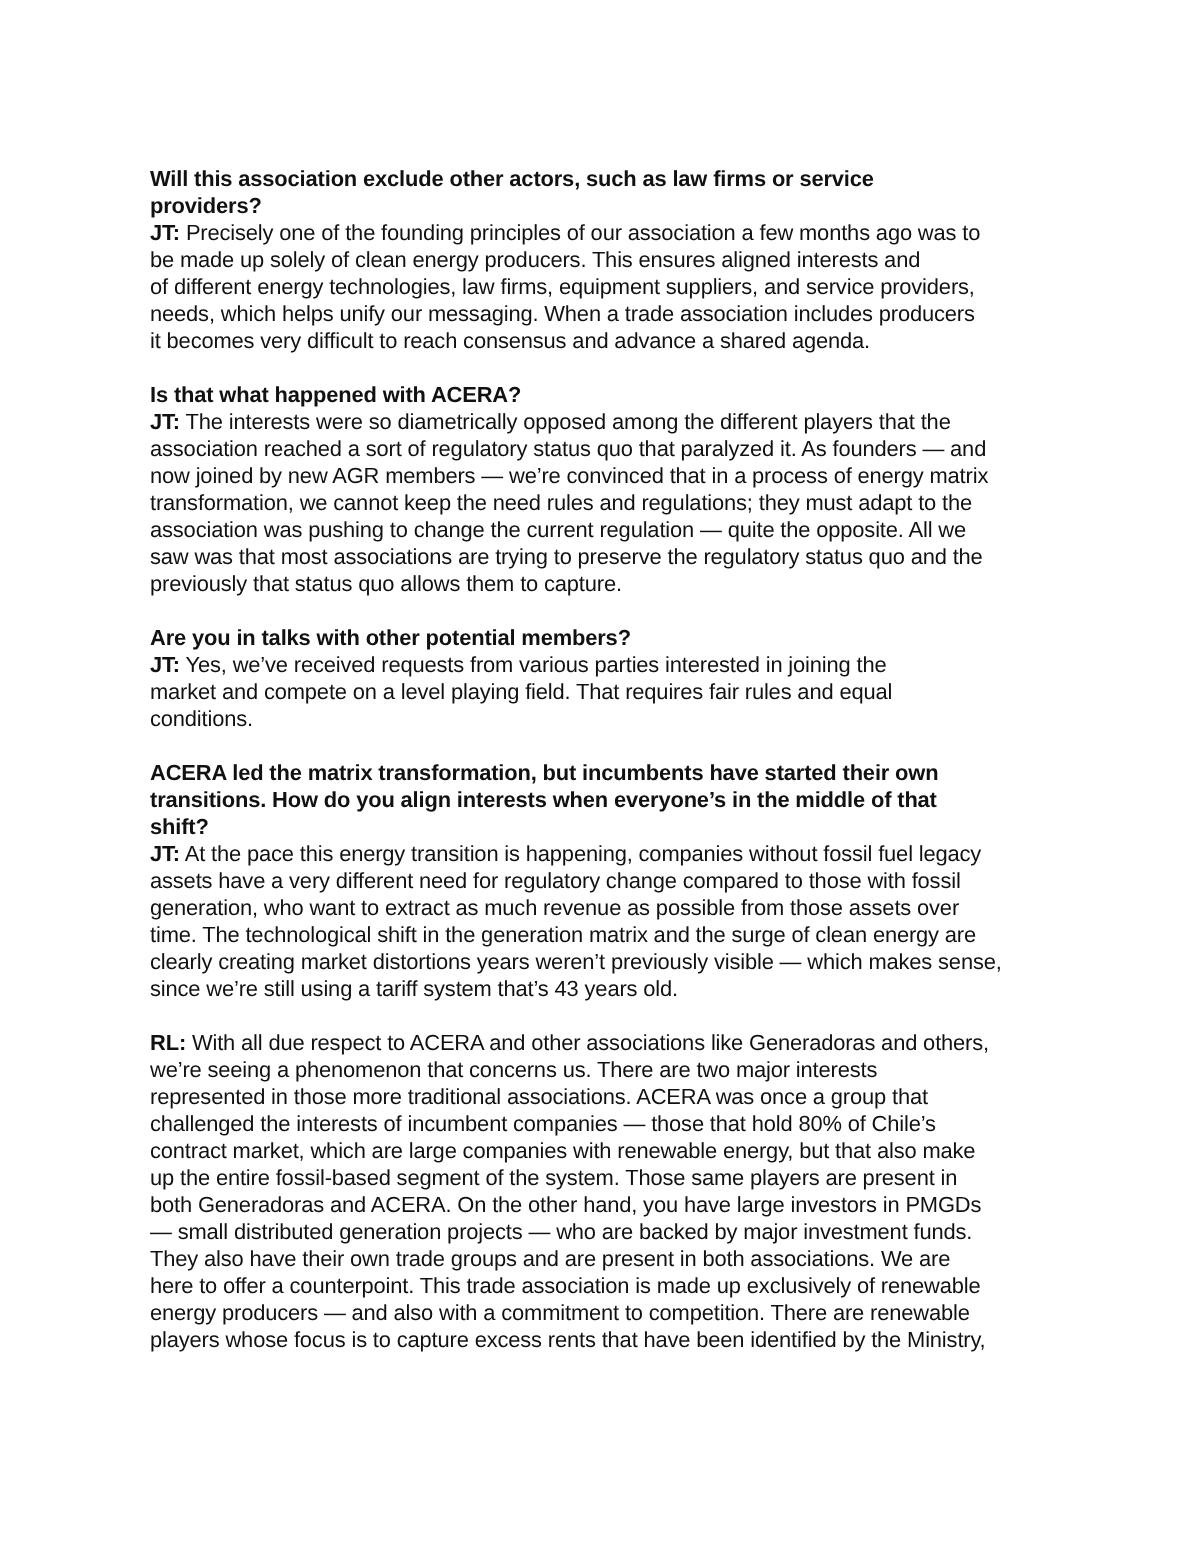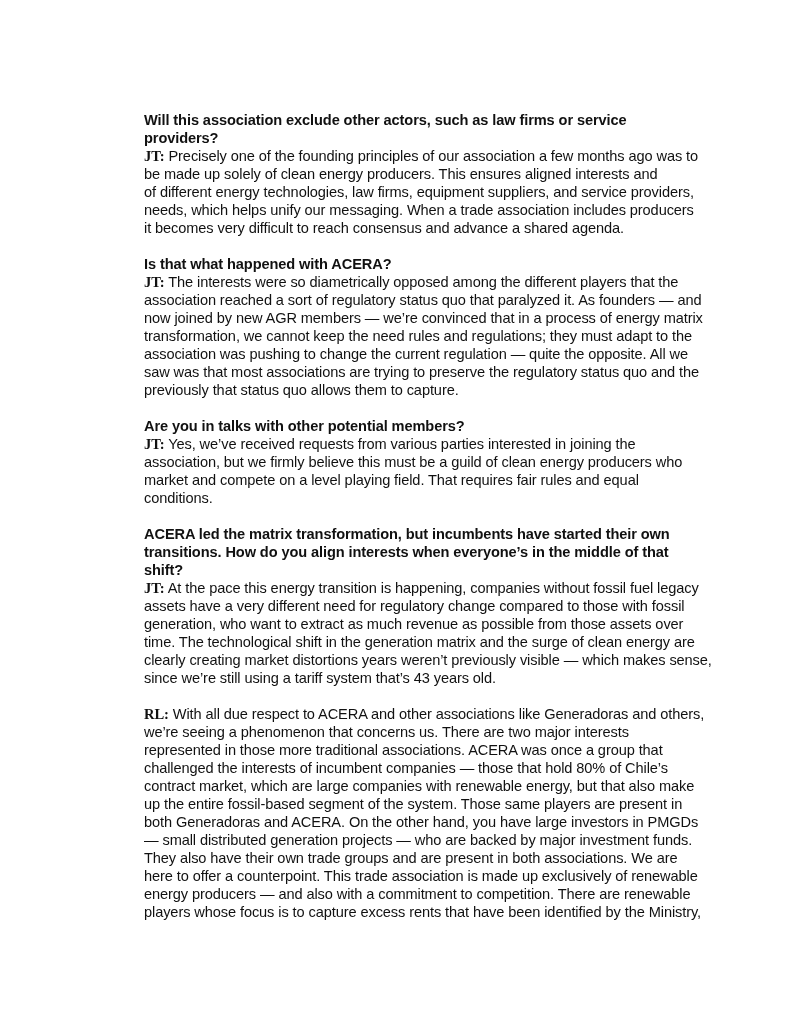--- a/index.html
+++ b/index.html
@@ -13,39 +13,37 @@
       position: relative;
       overflow: hidden;
       font-family: "Liberation Sans", sans-serif;
       color: #111111;
     }
     .page {
       position: absolute;
       left: 100px;
       top: 111px;
       width: 640px;
-      margin-left: 44px;
     }
     .section {
       margin: 0 0 18px 0;
     }
     .line {
       display: block;
       white-space: nowrap;
       font-size: 14.6px;
       line-height: 18px;
       height: 18px;
       letter-spacing: -0.1px;
     }
     .q .line {
       font-weight: bold;
     }
     .speaker {
       font-weight: bold;
-      font-family: Liberation Serif, serif;
     }
   </style>
 </head>
 <body>
 
 <div class="page" id="page">
     <div class="section">
       <div class="q">
         <span class="line">Will this association exclude other actors, such as law firms or service</span>
         <span class="line">providers?</span>
@@ -71,21 +69,20 @@
         <span class="line">saw was that most associations are trying to preserve the regulatory status quo and the</span>
         <span class="line">previously that status quo allows them to capture.</span>
       </div>
     </div>
     <div class="section">
       <div class="q">
         <span class="line">Are you in talks with other potential members?</span>
       </div>
       <div class="a">
         <span class="line"><span class="speaker">JT:</span><span> Yes, we’ve received requests from various parties interested in joining the</span></span>
-        <span class="line">association, but we firmly believe this must be a guild of clean energy producers who</span>
         <span class="line">market and compete on a level playing field. That requires fair rules and equal</span>
         <span class="line">conditions.</span>
       </div>
     </div>
     <div class="section">
       <div class="q">
         <span class="line">ACERA led the matrix transformation, but incumbents have started their own</span>
         <span class="line">transitions. How do you align interests when everyone’s in the middle of that</span>
         <span class="line">shift?</span>
       </div>

